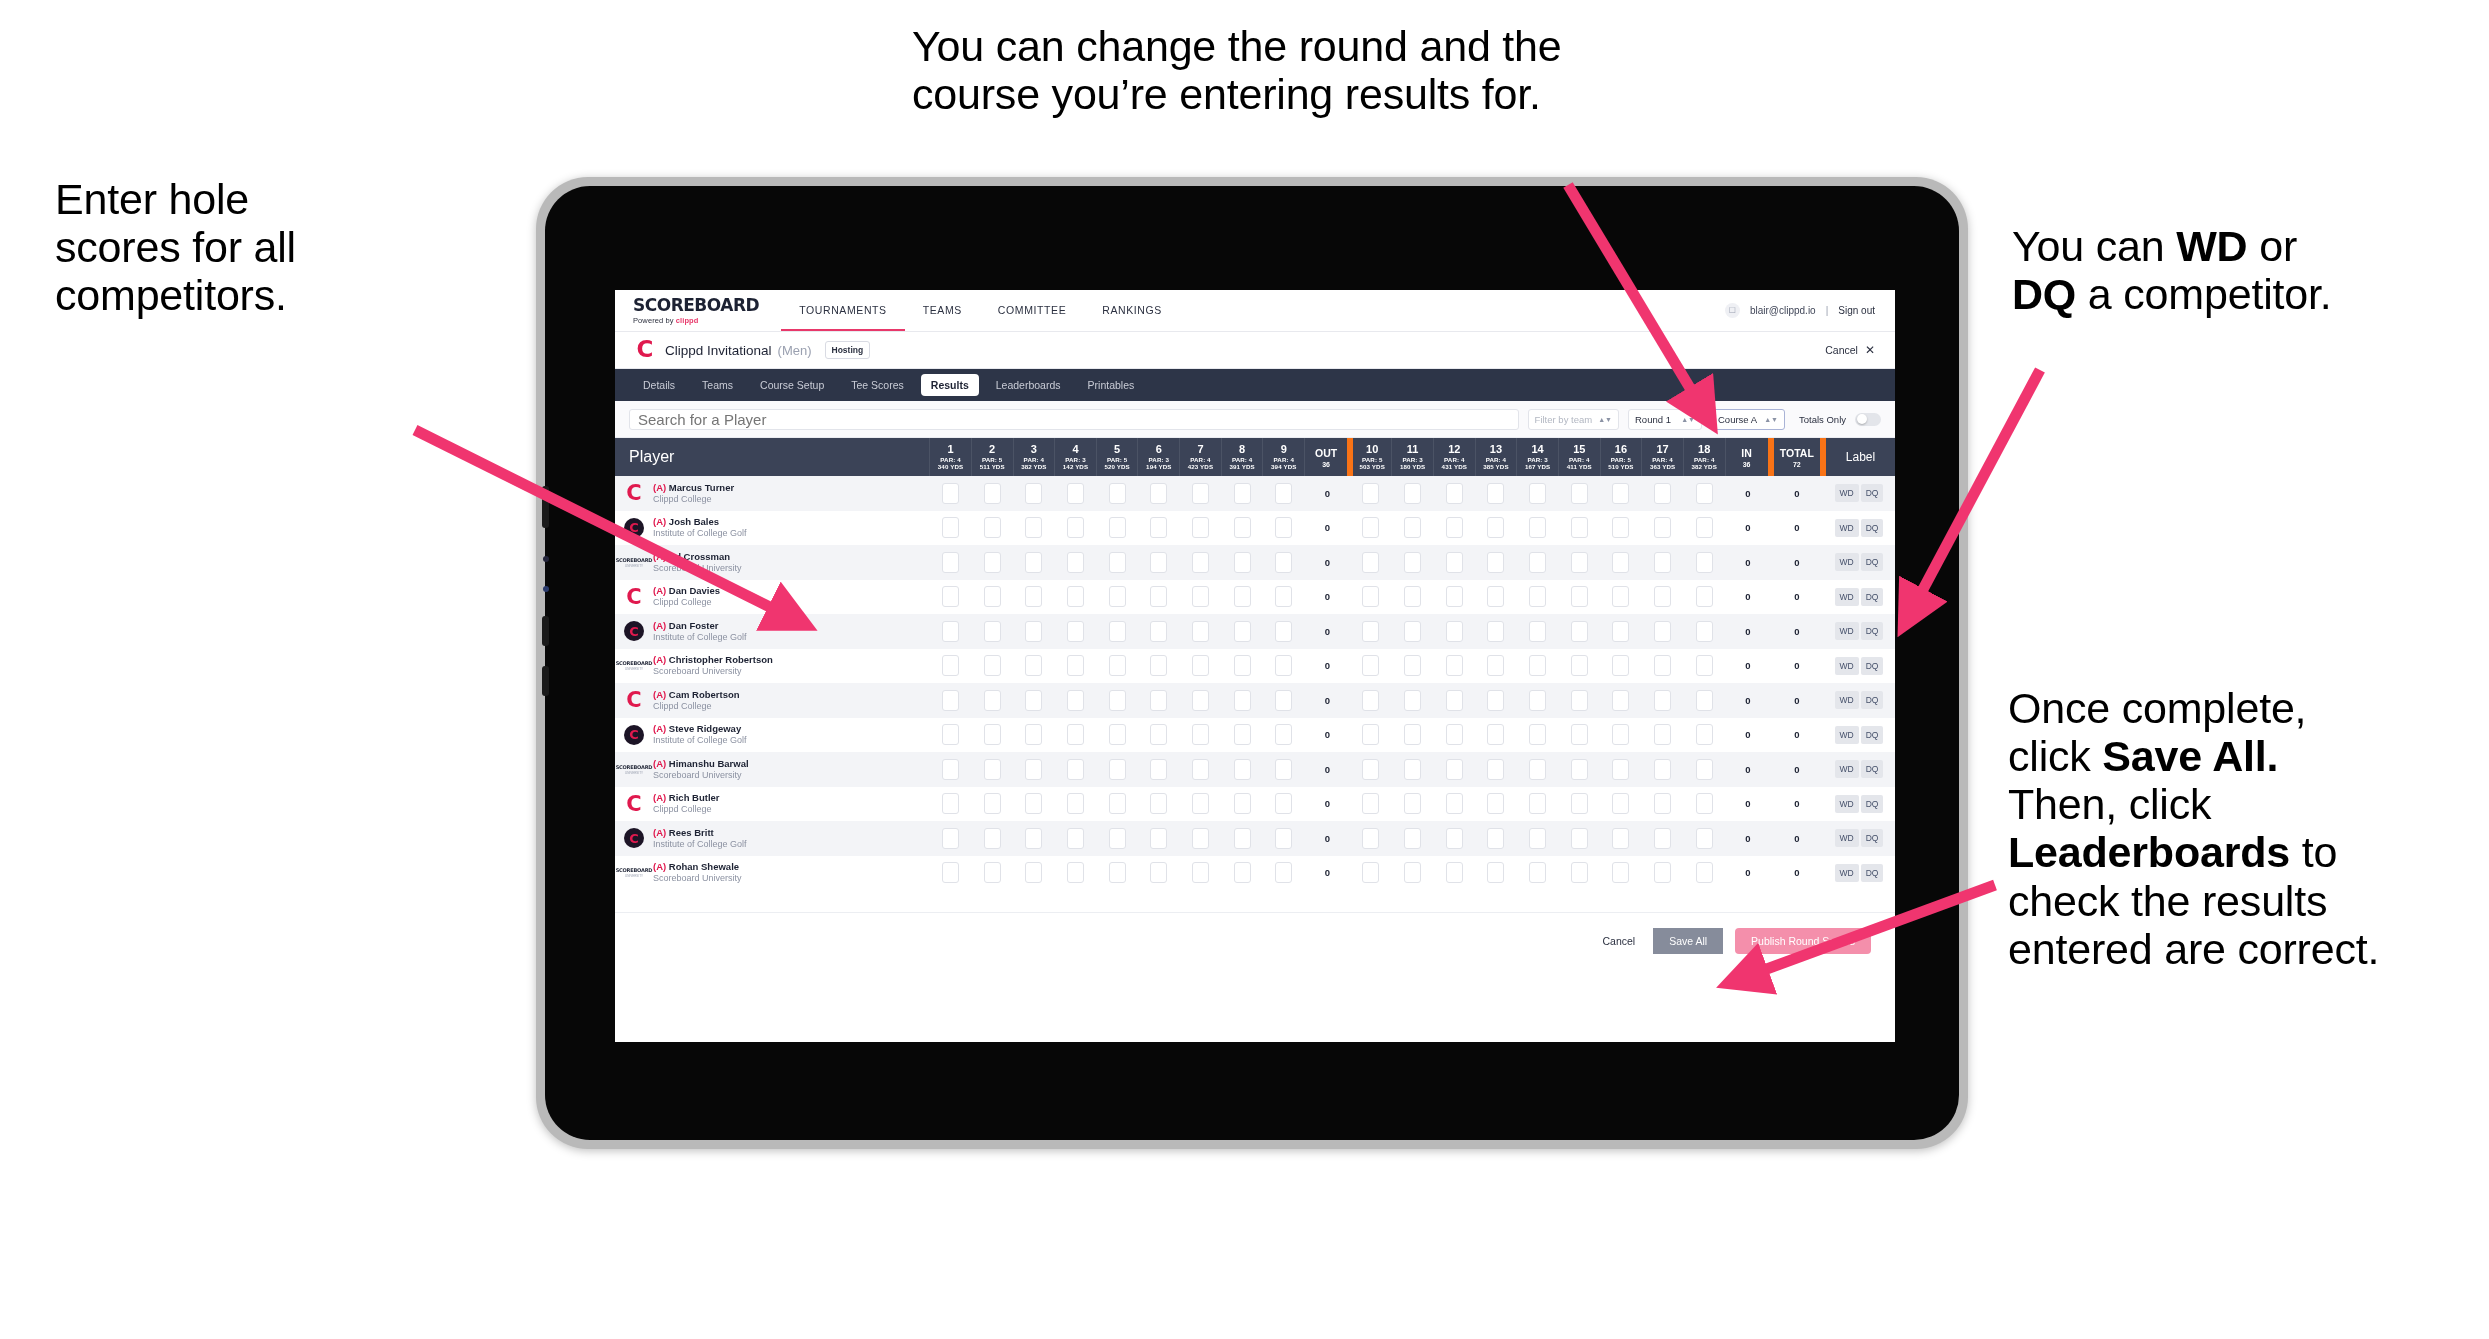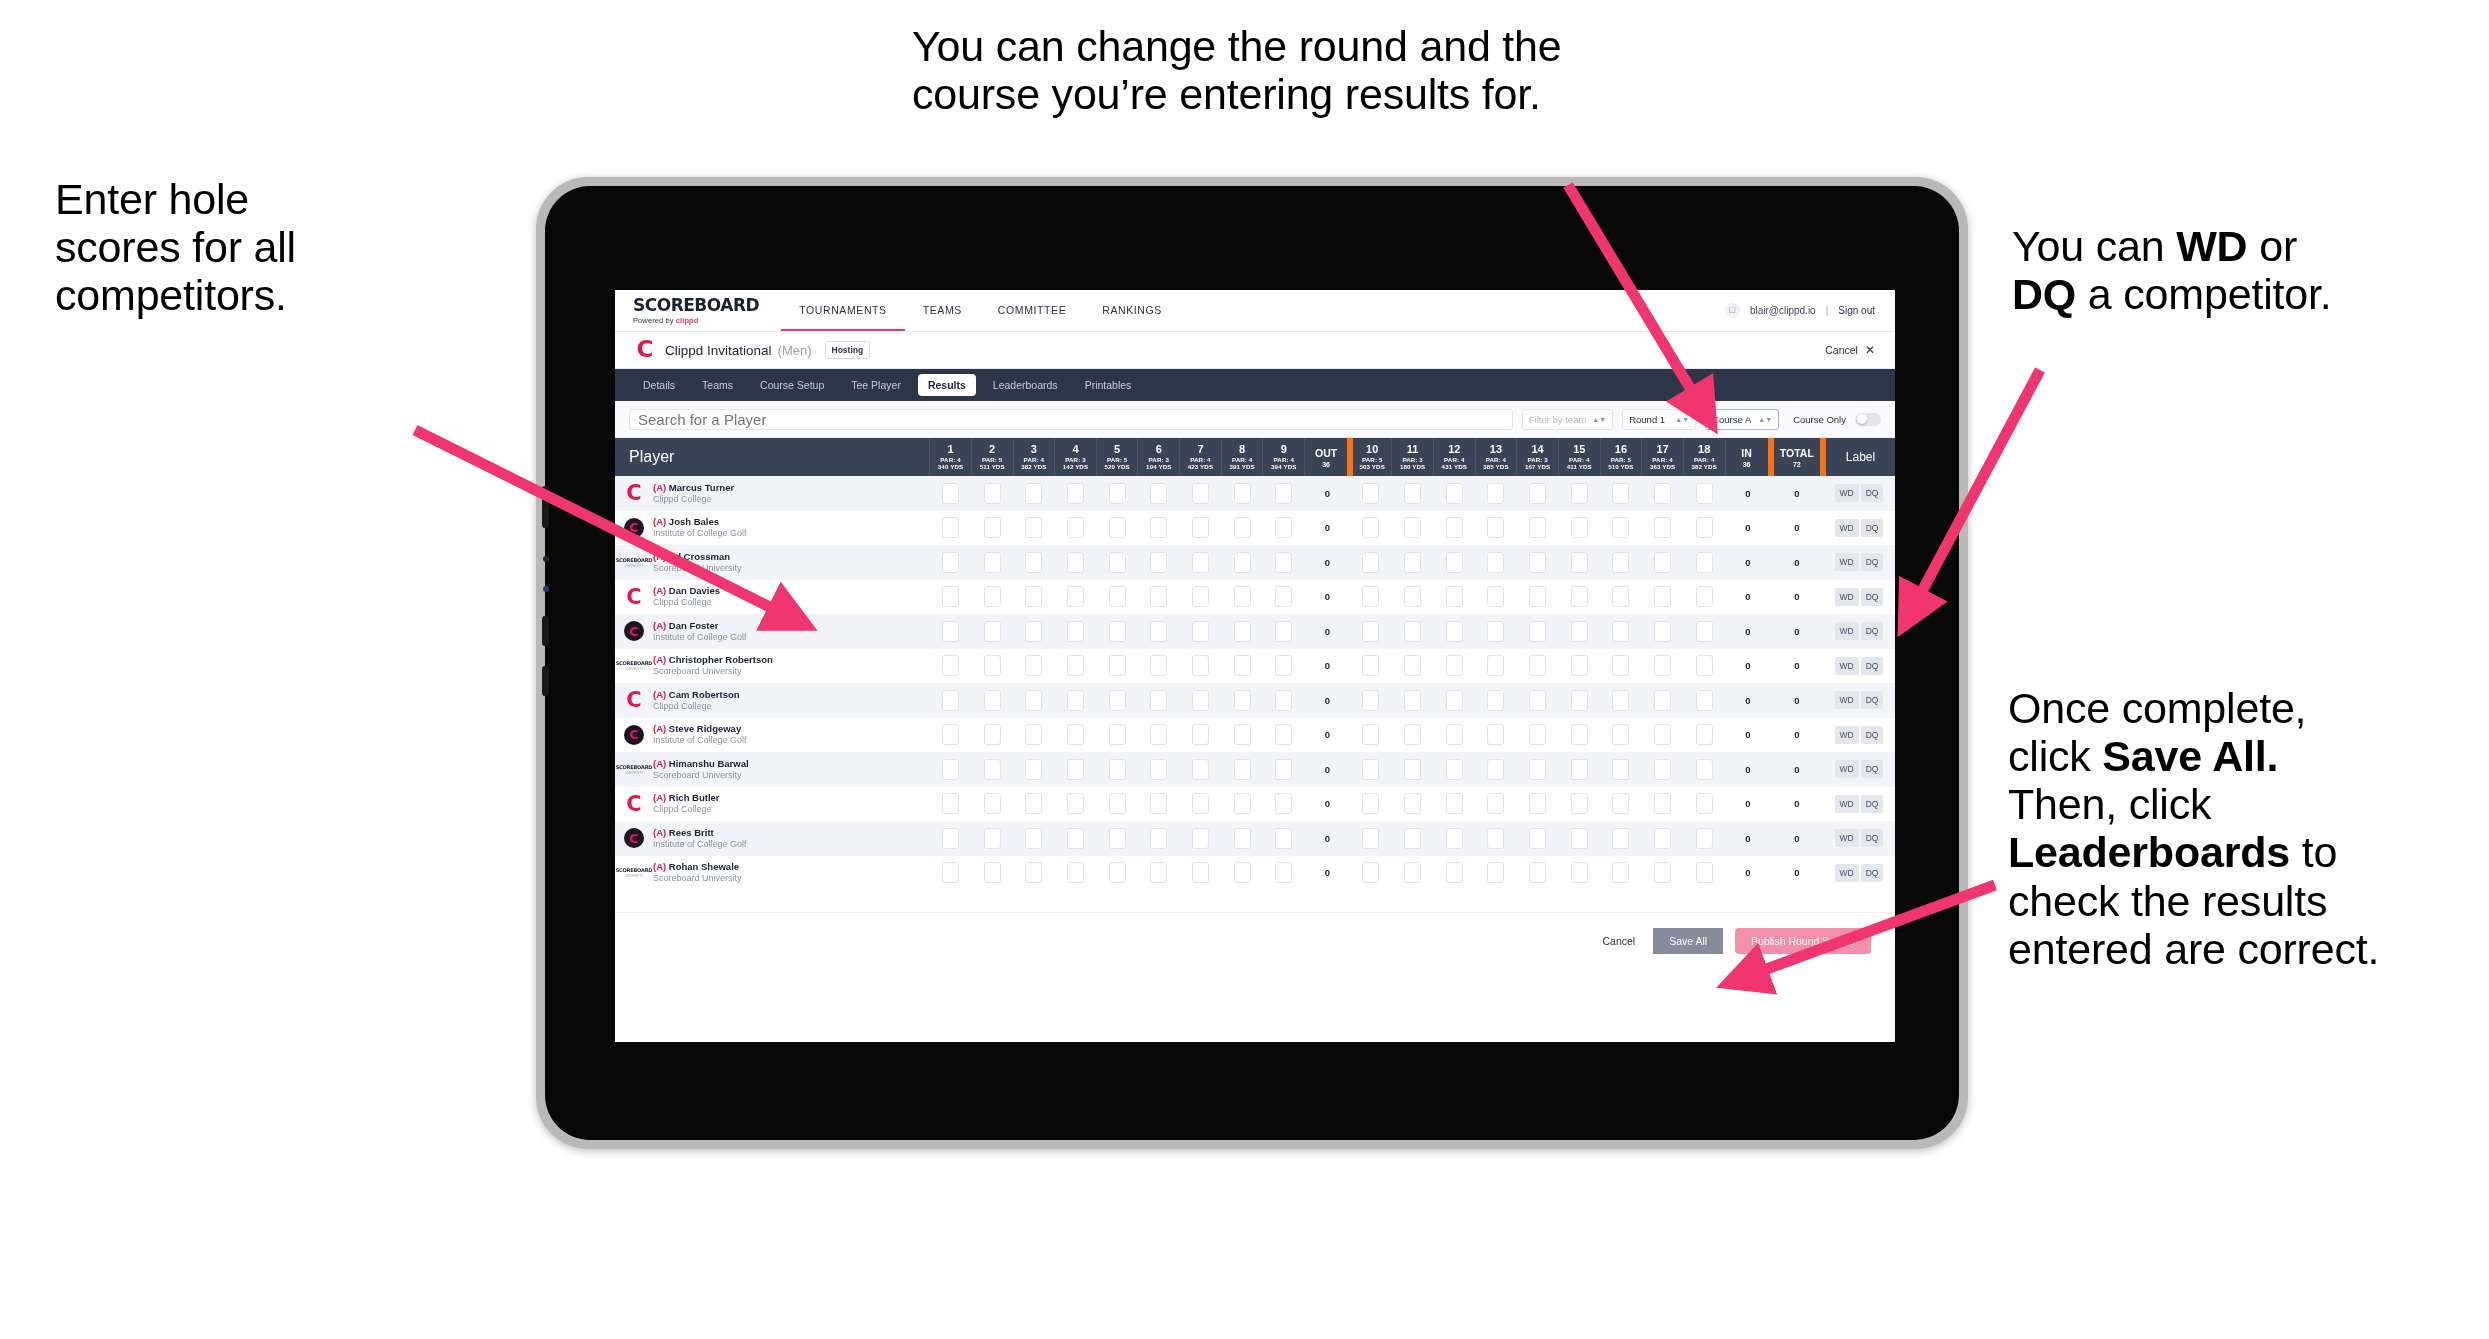--- a/index.html
+++ b/index.html
@@ -281,41 +281,41 @@
       <div class="t-cancel">
         <span>Cancel</span>
         <span class="x">✕</span>
       </div>
     </div>
 
     <div id="subtabs">
       <div class="subtab">Details</div>
       <div class="subtab">Teams</div>
       <div class="subtab">Course Setup</div>
-      <div class="subtab">Tee Player</div>
+      <div class="subtab">Tee Scores</div>
       <div class="subtab active">Results</div>
       <div class="subtab">Leaderboards</div>
       <div class="subtab">Printables</div>
     </div>
 
     <div id="filterbar">
       <input class="search-input" type="text" placeholder="Search for a Player" style="">
       <div class="sel ph">
         <span>Filter by team</span>
         <span class="chev">▲▼</span>
       </div>
       <div class="sel">
         <span>Round 1</span>
         <span class="chev">▲▼</span>
       </div>
       <div class="sel hi">
         <span>Course A</span>
         <span class="chev">▲▼</span>
       </div>
-      <div class="totals-lbl">Course Only</div>
+      <div class="totals-lbl">Totals Only</div>
       <div class="toggle"></div>
     </div>
 
     <div id="tablewrap">
       <table class="score">
         <thead>
           <tr>
             <th class="hdr-player">Player</th>
 
             <th class="hdr-hole">

